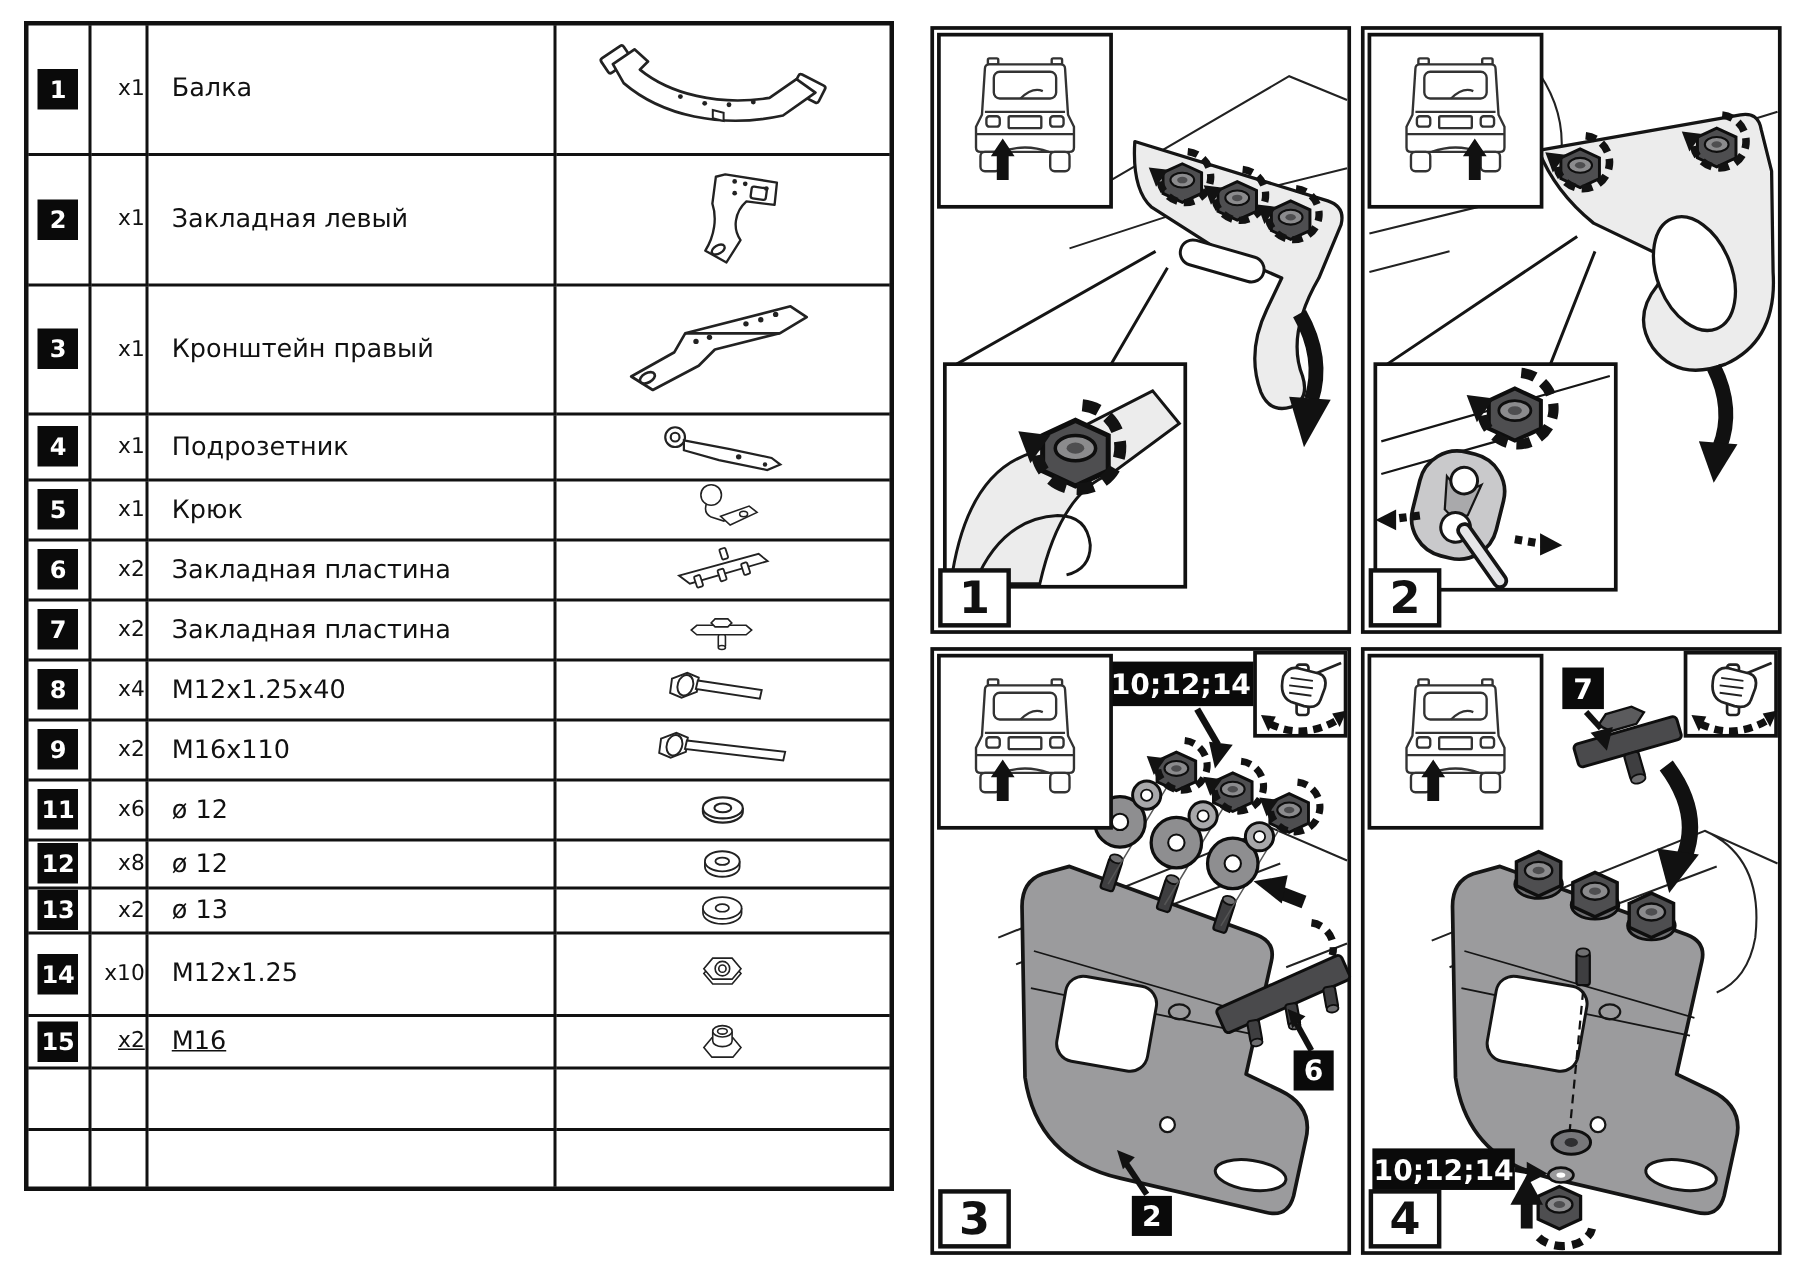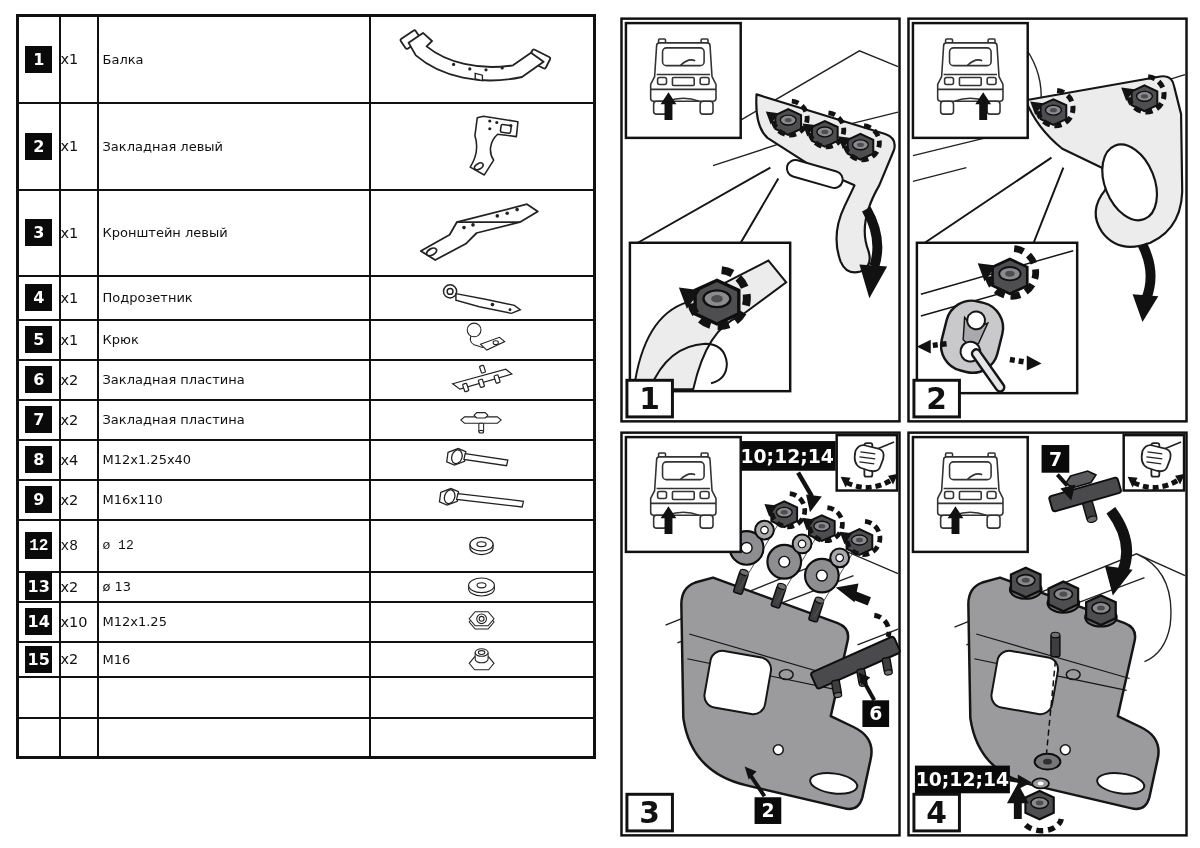--- a/index.html
+++ b/index.html
@@ -3,22 +3,22 @@
 <meta charset="utf-8">
 <style>
   html,body{margin:0;padding:0;background:#fff;}
   .page{position:relative;width:1200px;height:848px;background:#fff;overflow:hidden;
         font-family:"DejaVu Sans",sans-serif;color:#111;}
   
   table.parts{position:absolute;left:16px;top:14px;width:577px;border-collapse:collapse;
               table-layout:fixed;border:3px solid #111;}
   .parts td{border:2px solid #111;padding:0;vertical-align:middle;overflow:hidden;}
   td.c-num{text-align:center;}
-  td.c-qty{text-align:left;font-size:14.5px;}
-  td.c-name{padding-left:4px;font-size:13px;}
+  td.c-qty{text-align:right;font-size:14.5px;}
+  td.c-name{padding-left:16px;font-size:17px;}
   td.c-img{text-align:center;}
   .badge{display:inline-flex;align-items:center;justify-content:center;width:27px;height:27px;
          background:#0a0a0a;color:#fff;font-weight:bold;font-size:16px;}
   .pic{vertical-align:middle;}
   .pic-lg{height:72px;} .pic-md{height:38px;} .pic-sm{height:28px;} .pic-sm2{height:35px;}
   
   .panels{position:absolute;left:620px;top:16px;width:568px;height:822px;display:grid;
           grid-template-columns:1fr 1fr;grid-template-rows:1fr 1fr;gap:6px;}
   svg.panel{width:100%;height:100%;display:block;}
   svg text{font-family:"DejaVu Sans",sans-serif;}
@@ -133,21 +133,21 @@
                 <circle cx="70" cy="14" r="2"></circle>
                 <circle cx="79" cy="16" r="2"></circle>
                 <circle cx="97" cy="20" r="2"></circle>
                 <circle cx="70" cy="24" r="2"></circle>
               </g>
             </svg></td>
         </tr>
         <tr class="" style="height: 86px;">
           <td class="c-num"><span class="badge">3</span></td>
           <td class="c-qty">x1</td>
-          <td class="c-name">Кронштейн левый</td>
+          <td class="c-name">Кронштейн правый</td>
           <td class="c-img"><svg class="pic pic-lg" viewBox="0 0 160 80">
               <g fill="#fff" stroke="#222" stroke-width="2" stroke-linejoin="round">
                 <path d="M12,60 L44,42 L52,28 L130,8 L142,16 L122,28 L74,40 L62,52 L28,70 Z"></path>
                 <path d="M52,28 L122,28" fill="none"></path>
                 <ellipse cx="24" cy="61" rx="6" ry="3.5" transform="rotate(-28 24 61)"></ellipse>
               </g>
               <g fill="#222">
                 <circle cx="97" cy="21" r="2"></circle>
                 <circle cx="108" cy="18" r="2"></circle>
                 <circle cx="119" cy="14" r="2"></circle>
@@ -229,21 +229,33 @@
           <td class="c-qty">x2</td>
           <td class="c-name">M16x110</td>
           <td class="c-img"><svg class="pic pic-sm" viewBox="0 0 170 44">
               <g fill="#fff" stroke="#222" stroke-width="2">
                 <path d="M20,10 L36,4 L48,9 L46,24 L30,30 L18,25 Z"></path>
                 <ellipse cx="34" cy="17" rx="8" ry="11" transform="rotate(18 34 17)"></ellipse>
                 <path d="M47,12 L150,24 L148,33 L45,21 Z"></path>
               </g>
             </svg></td>
         </tr>
-        <tr class="" style="height: 52px; font-family: Liberation Mono, monospace;">
+        <tr class="" style="height: 40px;">
+          <td class="c-num"><span class="badge">11</span></td>
+          <td class="c-qty">x6</td>
+          <td class="c-name">ø 12</td>
+          <td class="c-img"><svg class="pic pic-sm" viewBox="0 0 74 40">
+              <g fill="#fff" stroke="#222" stroke-width="2">
+                <path d="M18,18 v4 a19,10 0 0 0 38,0 v-4"></path>
+                <ellipse cx="37" cy="18" rx="19" ry="10"></ellipse>
+                <ellipse cx="37" cy="18" rx="8" ry="4.2"></ellipse>
+              </g>
+            </svg></td>
+        </tr>
+        <tr class="" style="height: 32px;">
           <td class="c-num"><span class="badge">12</span></td>
           <td class="c-qty">x8</td>
           <td class="c-name">ø 12</td>
           <td class="c-img"><svg class="pic pic-sm" viewBox="0 0 74 46">
               <g fill="#fff" stroke="#222" stroke-width="2">
                 <path d="M18,20 v6 a19,11 0 0 0 38,0 v-6"></path>
                 <ellipse cx="37" cy="20" rx="19" ry="11"></ellipse>
                 <ellipse cx="37" cy="20" rx="7.5" ry="4"></ellipse>
               </g>
             </svg></td>
@@ -253,34 +265,34 @@
           <td class="c-qty">x2</td>
           <td class="c-name">ø 13</td>
           <td class="c-img"><svg class="pic pic-sm" viewBox="0 0 84 50">
               <g fill="#fff" stroke="#222" stroke-width="2">
                 <path d="M19,22 v6 a23,13 0 0 0 46,0 v-6"></path>
                 <ellipse cx="42" cy="22" rx="23" ry="13"></ellipse>
                 <ellipse cx="42" cy="22" rx="8" ry="4.5"></ellipse>
               </g>
             </svg></td>
         </tr>
-        <tr class="" style="height: 40px;">
+        <tr class="" style="height: 55px;">
           <td class="c-num"><span class="badge">14</span></td>
           <td class="c-qty">x10</td>
           <td class="c-name">M12x1.25</td>
           <td class="c-img"><svg class="pic pic-sm" viewBox="0 0 58 52">
               <g fill="#fff" stroke="#222" stroke-width="2">
                 <path d="M17,13 h24 l11,13 -11,13 h-24 L6,26 Z"></path>
                 <path d="M17,7 h24 l11,13 -11,13 h-24 L6,20 Z"></path>
                 <circle cx="29" cy="20" r="9"></circle>
                 <circle cx="29" cy="20" r="4.5"></circle>
               </g>
             </svg></td>
         </tr>
-        <tr class="" style="height: 35px;">
+        <tr class="" style="height: 35px; text-decoration: underline;">
           <td class="c-num"><span class="badge">15</span></td>
           <td class="c-qty">x2</td>
           <td class="c-name">M16</td>
           <td class="c-img"><svg class="pic pic-sm" viewBox="0 0 58 52">
               <g fill="#fff" stroke="#222" stroke-width="2">
                 <path d="M16,22 h26 l10,12 -10,12 h-26 L6,34 Z"></path>
                 <path d="M17,14 v12 a12,7 0 0 0 24,0 v-12"></path>
                 <ellipse cx="29" cy="14" rx="12" ry="7"></ellipse>
                 <ellipse cx="29" cy="14" rx="6" ry="3.5"></ellipse>
               </g>

